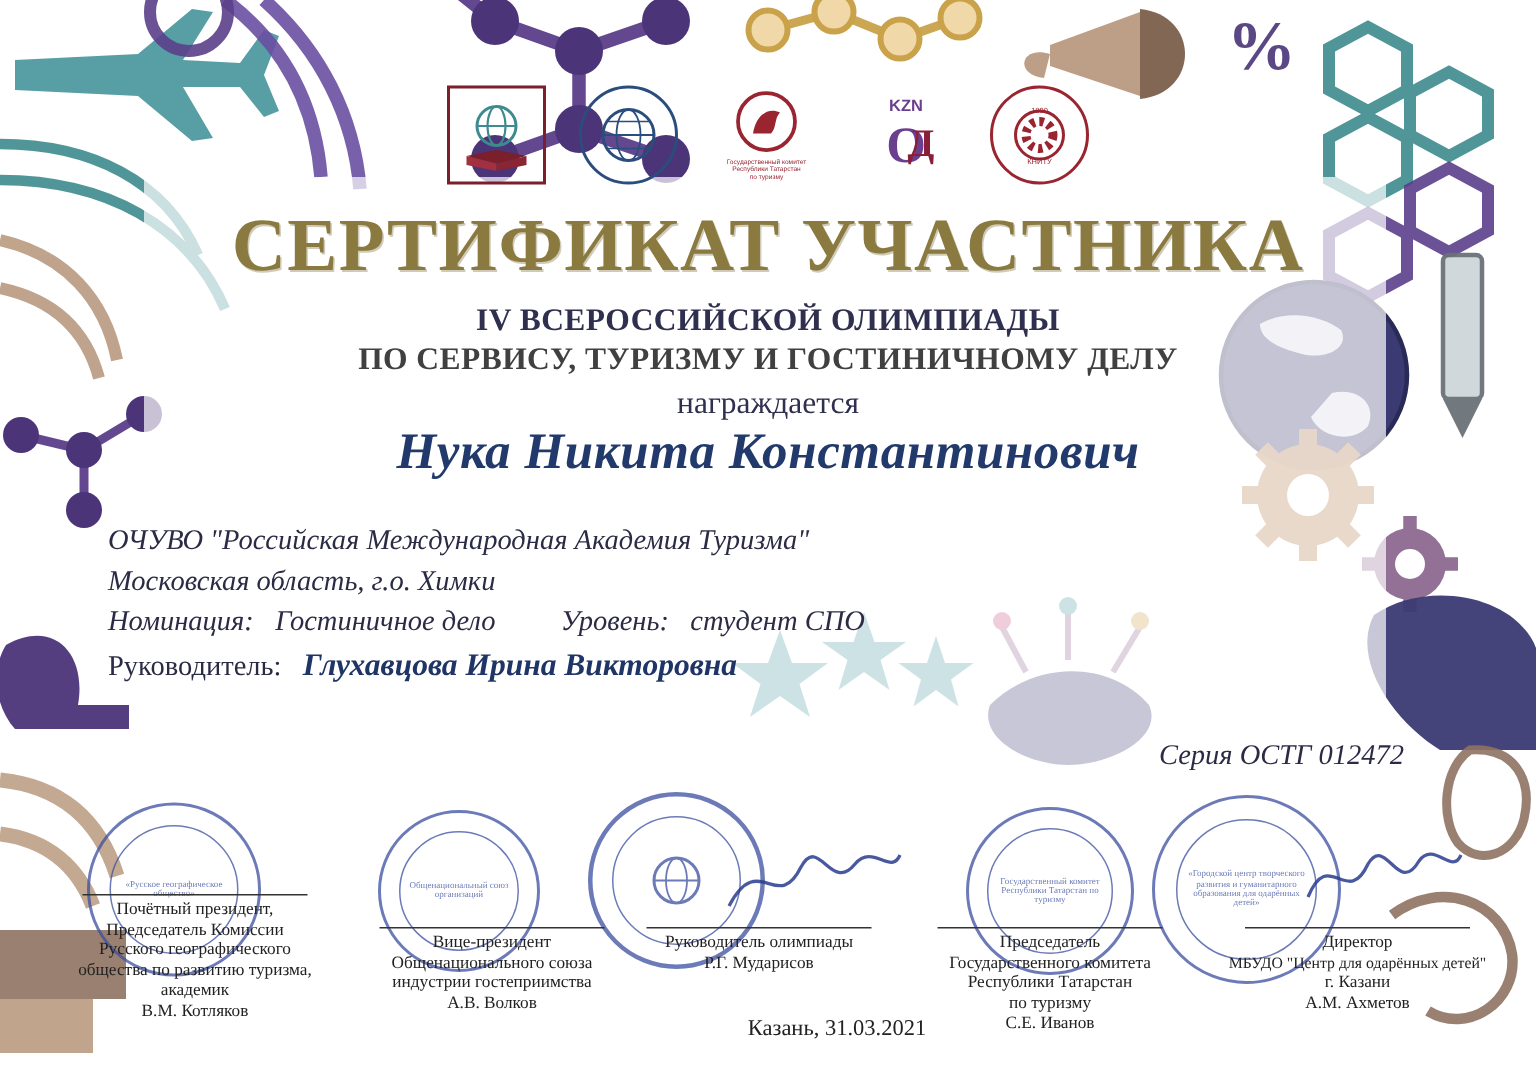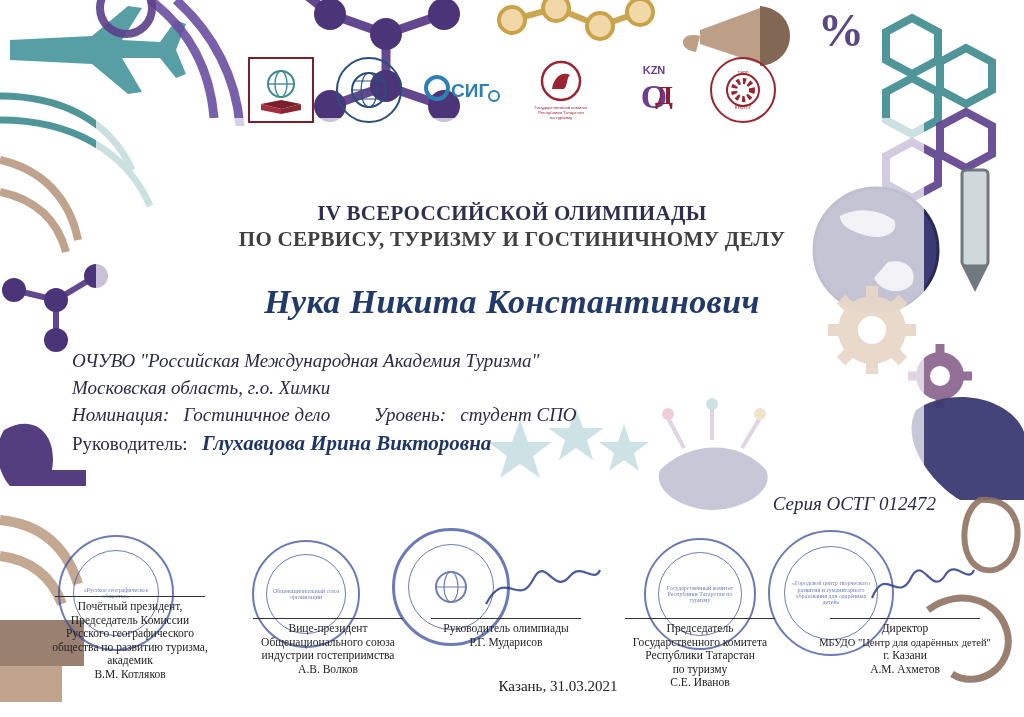--- a/index.html
+++ b/index.html
@@ -404,27 +404,20 @@
     <div class="logo circle-border" style="color:#2b4d7e;">
       <svg width="54" height="54" viewBox="0 0 54 54">
         <circle cx="27" cy="27" r="17" fill="none" stroke="#2b4d7e" stroke-width="2"></circle>
         <ellipse cx="27" cy="27" rx="8" ry="17" fill="none" stroke="#2b4d7e" stroke-width="1.2"></ellipse>
         <line x1="10" y1="27" x2="44" y2="27" stroke="#2b4d7e" stroke-width="1.2"></line>
         <line x1="13" y1="18" x2="41" y2="18" stroke="#2b4d7e" stroke-width="1"></line>
         <line x1="13" y1="36" x2="41" y2="36" stroke="#2b4d7e" stroke-width="1"></line>
       </svg>
     </div>
 
-    <div class="logo" style="color:#2f7fb5;width:78px;">
-      <svg width="78" height="44" viewBox="0 0 78 44">
-        <circle cx="13" cy="20" r="11" fill="none" stroke="#2f7fb5" stroke-width="4"></circle>
-        <text x="27" y="29" font-family="Liberation Sans, sans-serif" font-size="19" font-weight="bold" fill="#2f7fb5">СИГ</text>
-        <circle cx="70" cy="28" r="5" fill="none" stroke="#2f7fb5" stroke-width="2"></circle>
-      </svg>
-    </div>
 
     <div class="logo" style="color:#9a2430;width:74px;">
       <svg width="74" height="62" viewBox="0 0 74 62">
         <circle cx="37" cy="22" r="19" fill="none" stroke="#9a2430" stroke-width="2.5"></circle>
         <path d="M28 30 C 30 18, 38 12, 46 16 C 42 20, 44 26, 40 30 Z" fill="#9a2430"></path>
         <text x="37" y="50" text-anchor="middle" font-family="Liberation Sans, sans-serif" font-size="4.4" fill="#9a2430">Государственный комитет</text>
         <text x="37" y="55" text-anchor="middle" font-family="Liberation Sans, sans-serif" font-size="4.4" fill="#9a2430">Республики Татарстан</text>
         <text x="37" y="60" text-anchor="middle" font-family="Liberation Sans, sans-serif" font-size="4.4" fill="#9a2430">по туризму</text>
       </svg>
     </div>
@@ -440,22 +433,24 @@
     <div class="logo circle-border" style="color:#9a2430;">
       <svg width="54" height="54" viewBox="0 0 54 54">
         <circle cx="27" cy="27" r="16" fill="none" stroke="#9a2430" stroke-width="2"></circle>
         <circle cx="27" cy="27" r="9" fill="none" stroke="#9a2430" stroke-width="6" stroke-dasharray="3 3"></circle>
         <text x="27" y="12" text-anchor="middle" font-family="Liberation Sans, sans-serif" font-size="5" fill="#9a2430">1890</text>
         <text x="27" y="46" text-anchor="middle" font-family="Liberation Sans, sans-serif" font-size="5" fill="#9a2430">КНИТУ</text>
       </svg>
     </div>
   </div>
 
+  <div class="title">СЕРТИФИКАТ УЧАСТНИКА</div>
   <div class="subtitle1">IV ВСЕРОССИЙСКОЙ ОЛИМПИАДЫ</div>
   <div class="subtitle2">ПО СЕРВИСУ, ТУРИЗМУ И ГОСТИНИЧНОМУ ДЕЛУ</div>
+  <div class="awarded">награждается</div>
   <div class="recipient">Нука Никита Константинович</div>
 
   <div class="org-block">
     <div class="org-line">ОЧУВО "Российская Международная Академия Туризма"</div>
     <div class="org-line">Московская область, г.о. Химки</div>
     <div class="nomination">
       <span>Номинация:</span>
       <span>&nbsp;</span>
       <span>Гостиничное дело</span>
       <span class="gap"></span>

